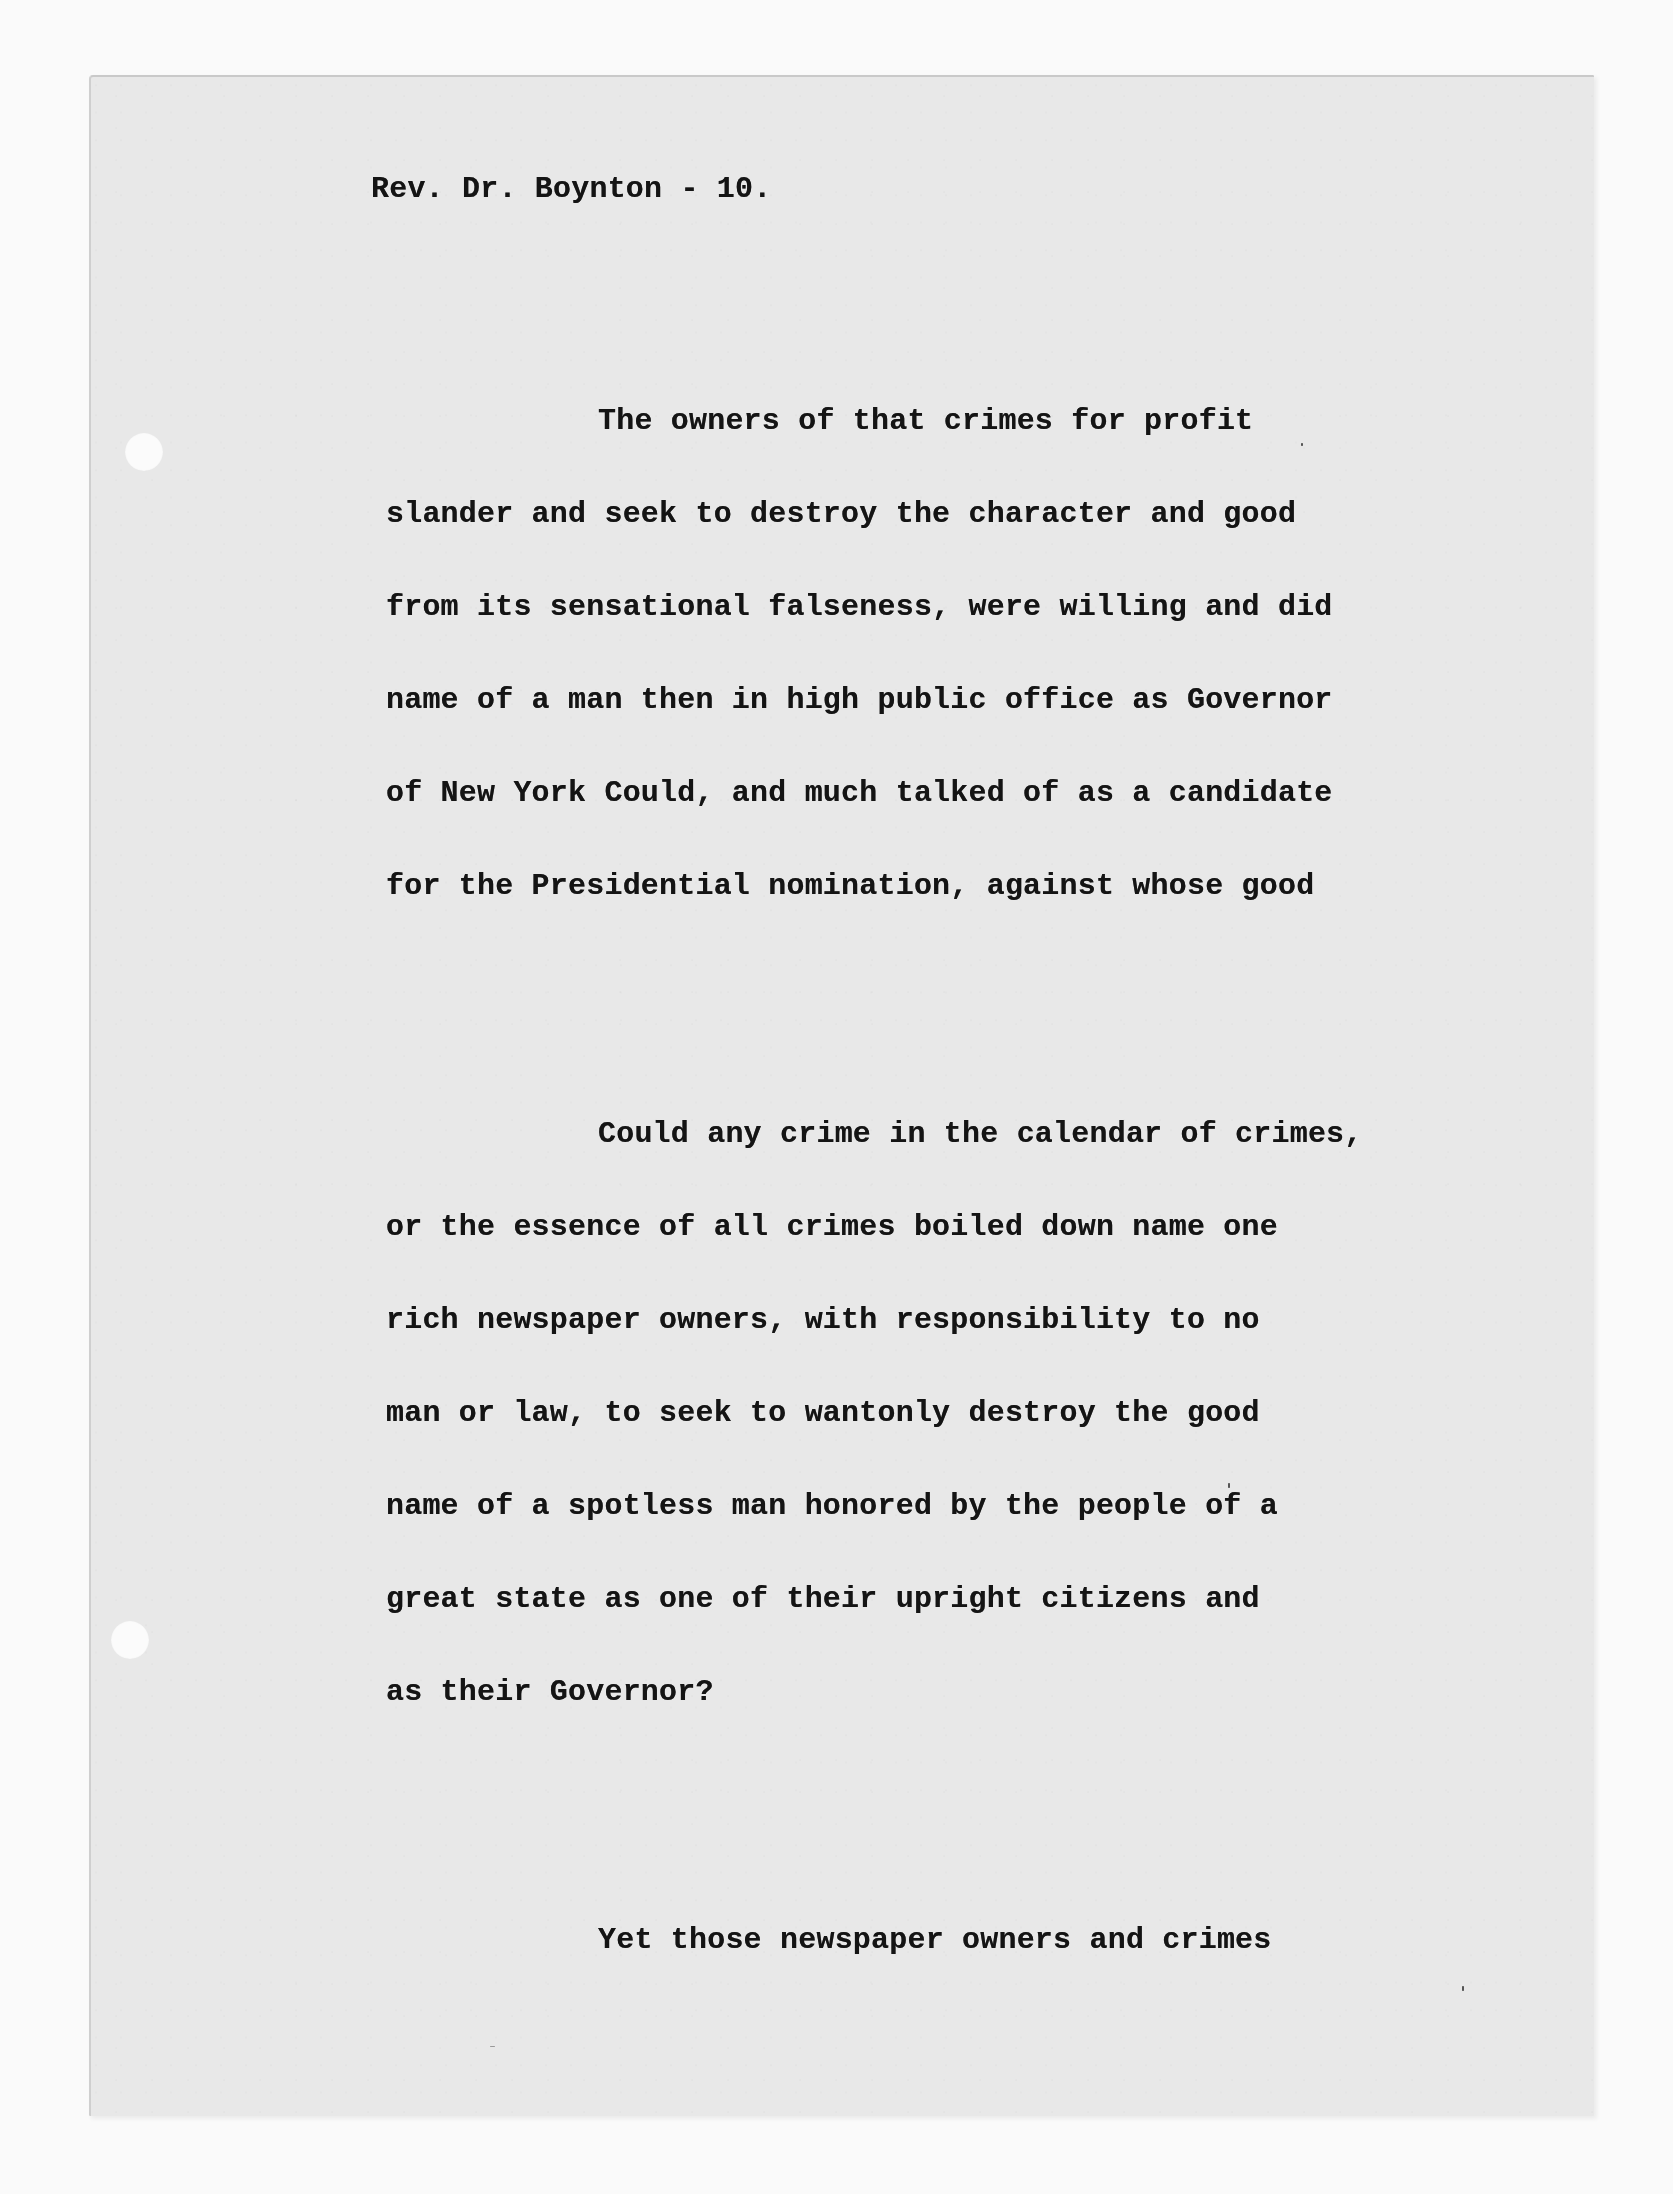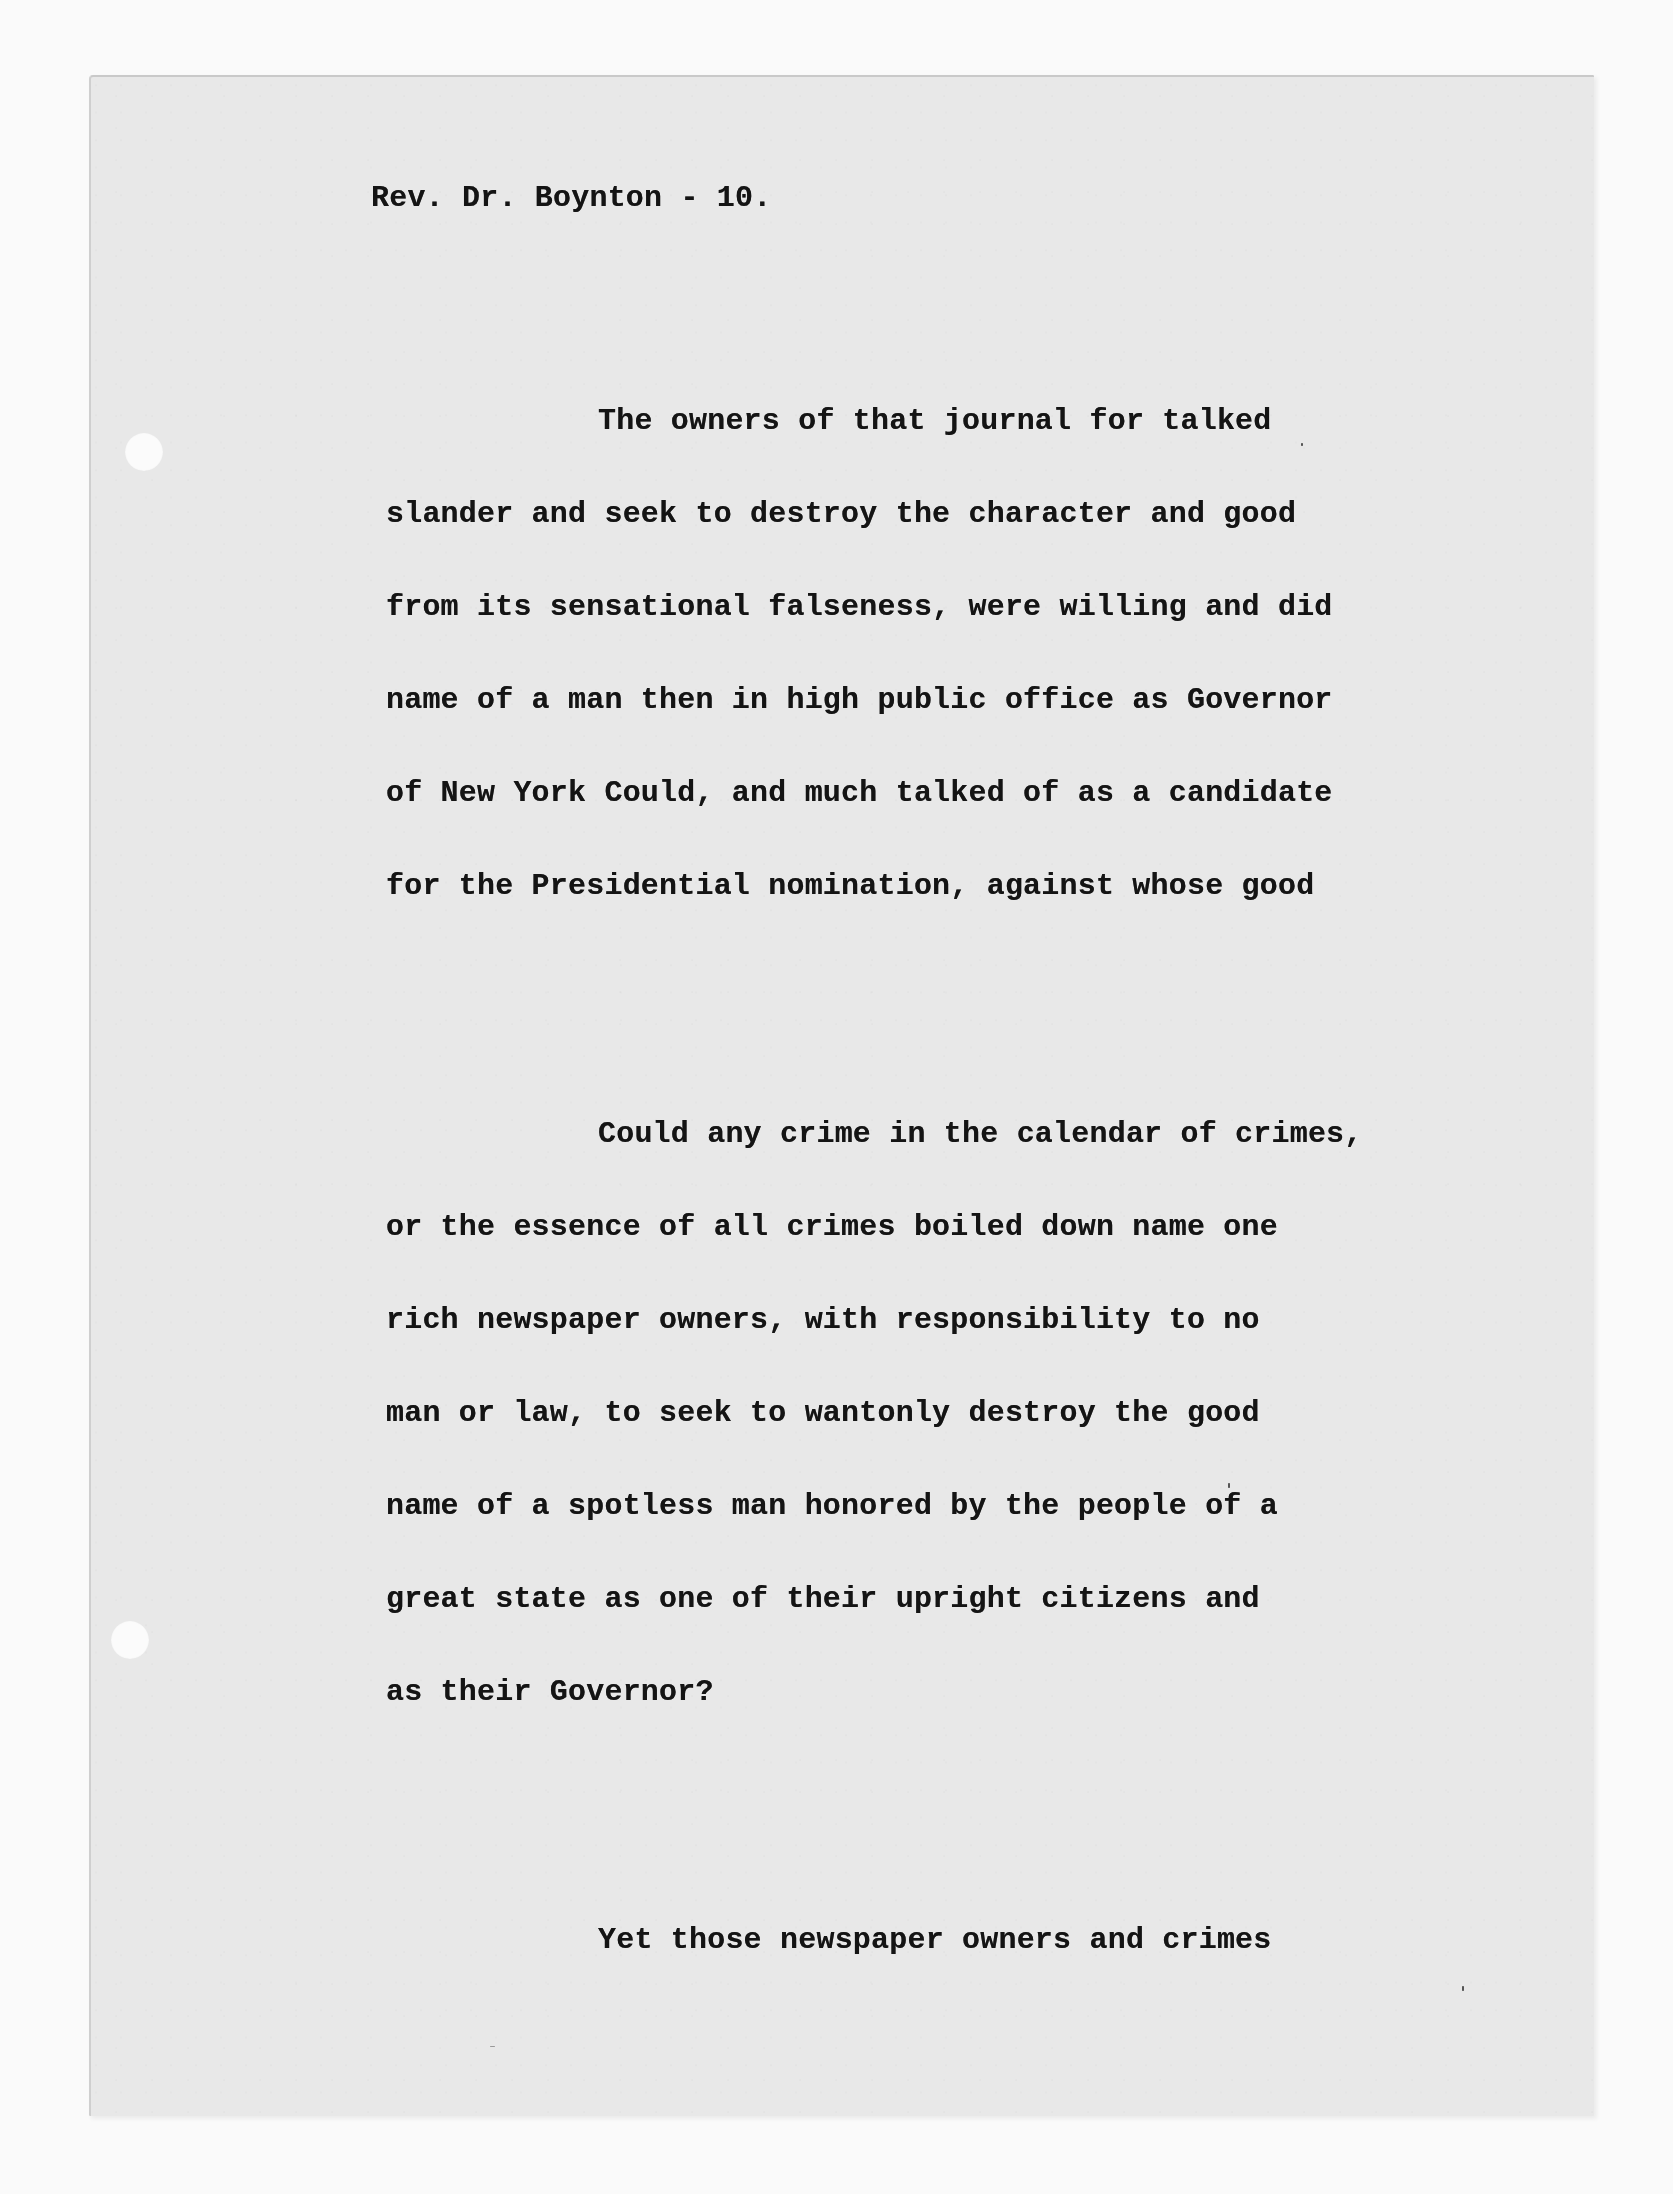--- a/index.html
+++ b/index.html
@@ -44,21 +44,21 @@
     font-size: 30px;
     line-height: 31px;
     color: #141414;
     white-space: pre;
     font-weight: bold;
     letter-spacing: 0.2px;
     text-shadow: 0 0 0.5px rgba(0,0,0,0.55);
   }
   .header-line {
     left: 371px;
-    top: 183px;
+    top: 174px;
   }
   .body-text {
     left: 386px;
     top: 282px;
   }
   .para {
     margin: 0 0 31px 0;
   }
   .line {
     display: block;
@@ -79,21 +79,21 @@
 
 <div class="paper"></div>
 
 <div class="punch-hole" style="left:125px; top:433px;"></div>
 <div class="punch-hole" style="left:111px; top:1621px;"></div>
 
 <div class="typed header-line">Rev. Dr. Boynton - 10.</div>
 
 <div class="typed body-text">
   <div class="para">
-    <span class="line"><span class="indent"></span><span>The owners of that journal for talked</span></span>
+    <span class="line"><span class="indent"></span><span>The owners of that crimes for profit</span></span>
     <span class="line">slander and seek to destroy the character and good</span>
     <span class="line">from its sensational falseness, were willing and did</span>
     <span class="line">name of a man then in high public office as Governor</span>
     <span class="line">of New York Could, and much talked of as a candidate</span>
     <span class="line">for the Presidential nomination, against whose good</span>
   </div>
   <div class="para">
     <span class="line"><span class="indent"></span><span>Could any crime in the calendar of crimes,</span></span>
     <span class="line">or the essence of all crimes boiled down name one</span>
     <span class="line">rich newspaper owners, with responsibility to no</span>

